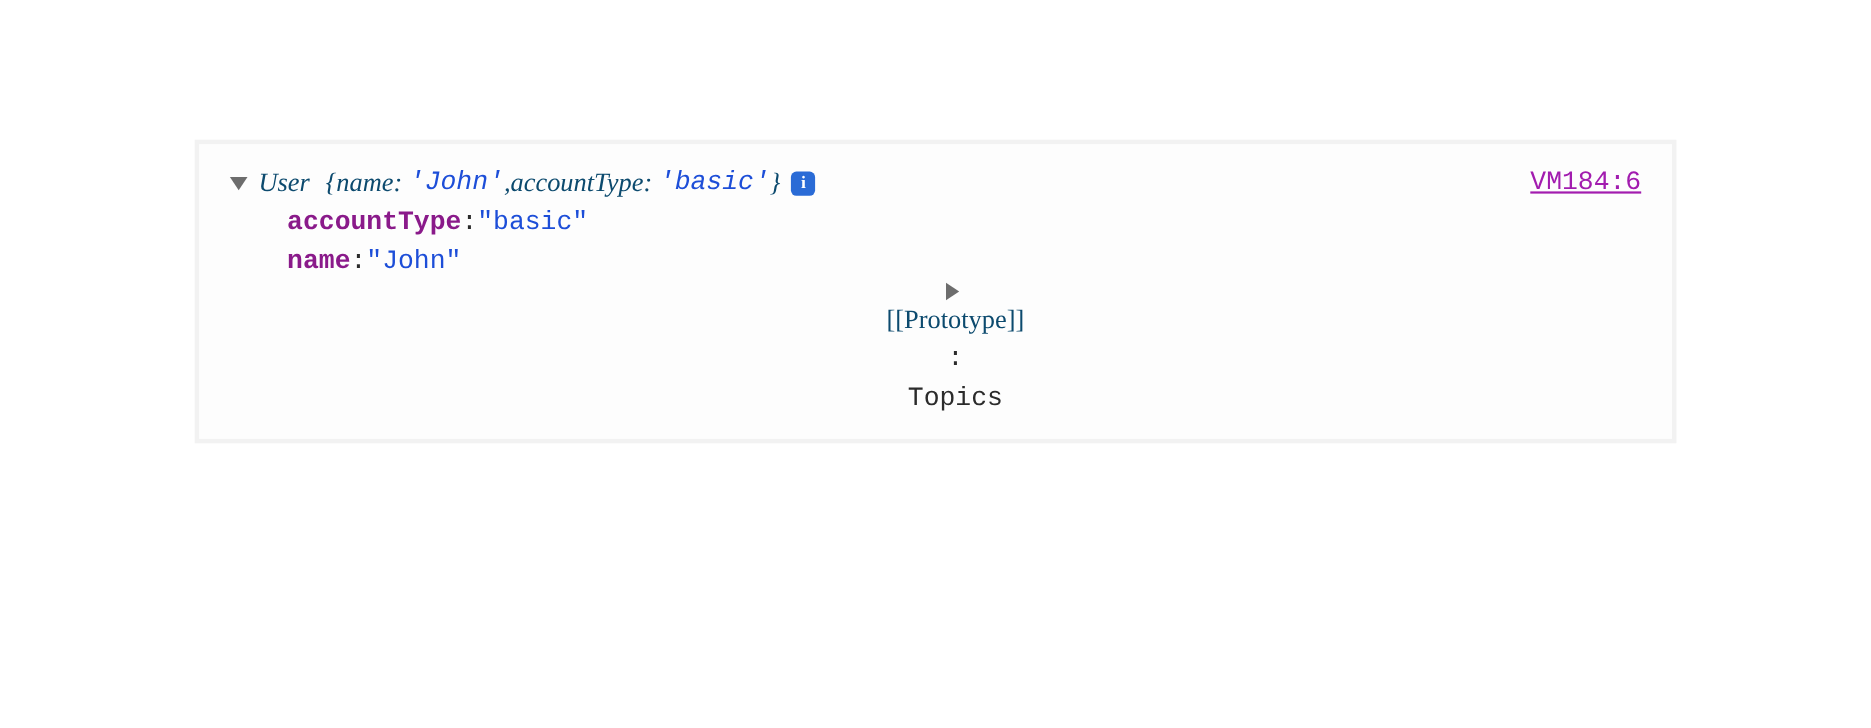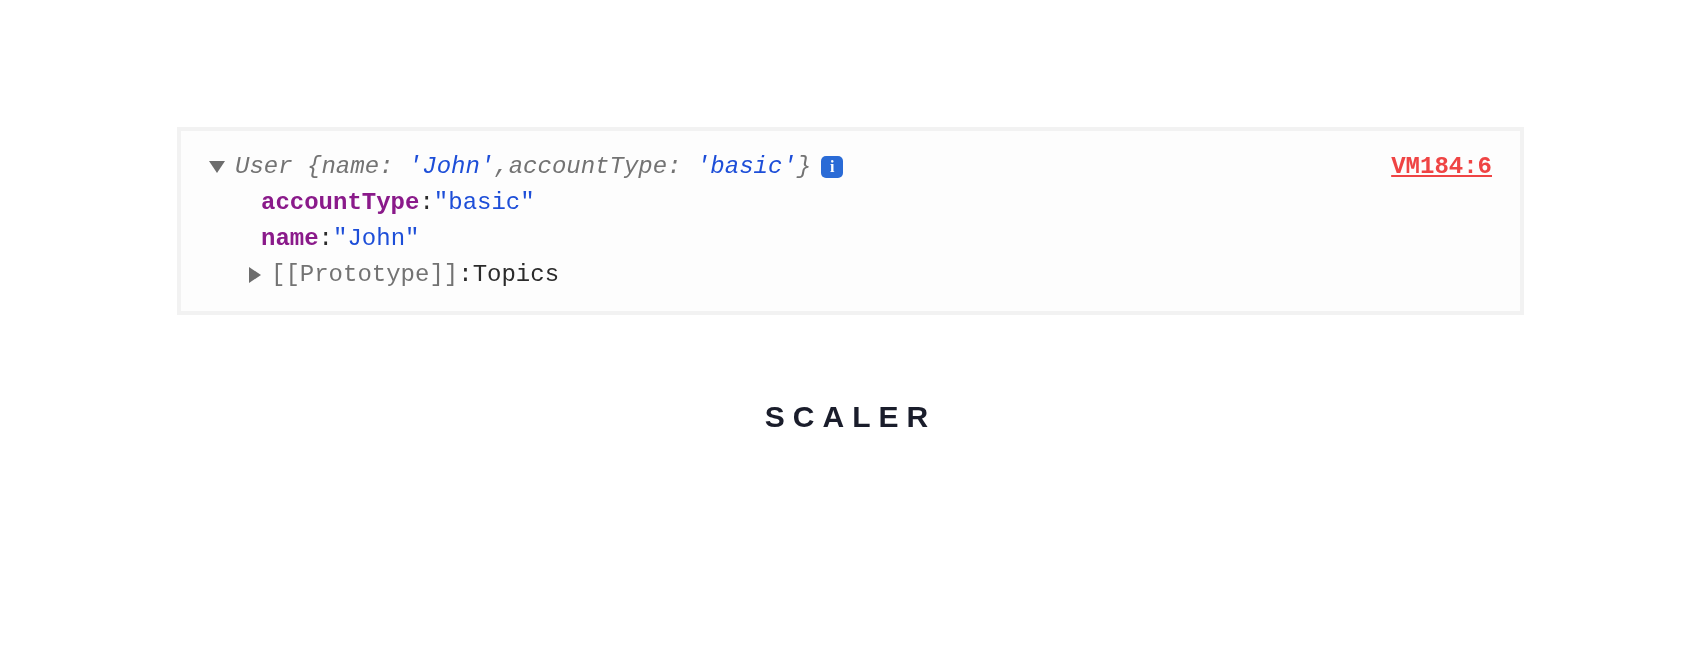--- a/index.html
+++ b/index.html
@@ -35,46 +35,45 @@
   .triangle-right {
     display: inline-block;
     width: 0; height: 0;
     border-top: 8px solid transparent;
     border-bottom: 8px solid transparent;
     border-left: 12px solid #6d6d6d;
     margin-right: 10px;
     margin-left: 4px;
   }
   .italic { font-style: italic; }
-  .grey { color: #737373; }
+  .grey { color: #0c4a6e; font-family: Liberation Serif, serif; }
   .brown { color: #1d4ed8; }
   .purple { color: #8a1a8a; font-weight: 600; }
   .dark { color: #2b2b2b; }
   .info-badge {
     display: inline-flex;
     align-items: center;
     justify-content: center;
     width: 22px; height: 22px;
     background: #2a6bd6;
     color: #fff;
     border-radius: 5px;
     font-style: normal;
     font-family: Georgia, serif;
     font-size: 16px;
     font-weight: bold;
     margin-left: 10px;
   }
   .source-link {
-    color: #ef4444;
+    color: #a21caf;
     text-decoration: underline;
     cursor: pointer;
-    font-weight: bold;
   }
   .indent-1 { padding-left: 52px; }
-  .indent-2 { padding-left: 36px; }
+  .indent-2 { padding-left: 36px; flex-direction: column; }
   .logo-wrap {
     position: absolute;
     left: 0; right: 0;
     top: 400px;
     display: flex;
     justify-content: center;
   }
   .logo { text-align: center; }
   .logo-top {
     font-family: Arial, Helvetica, sans-serif;
@@ -131,15 +130,14 @@
     <span class="triangle-right"></span>
     <span class="grey">[[Prototype]]</span>
     <span class="dark">: </span>
     <span class="dark">Topics</span>
   </div>
 
 </div>
 
 <div class="logo-wrap">
   <div class="logo">
-    <div class="logo-top">SCALER</div>
   </div>
 </div>
 
 </body></html>

